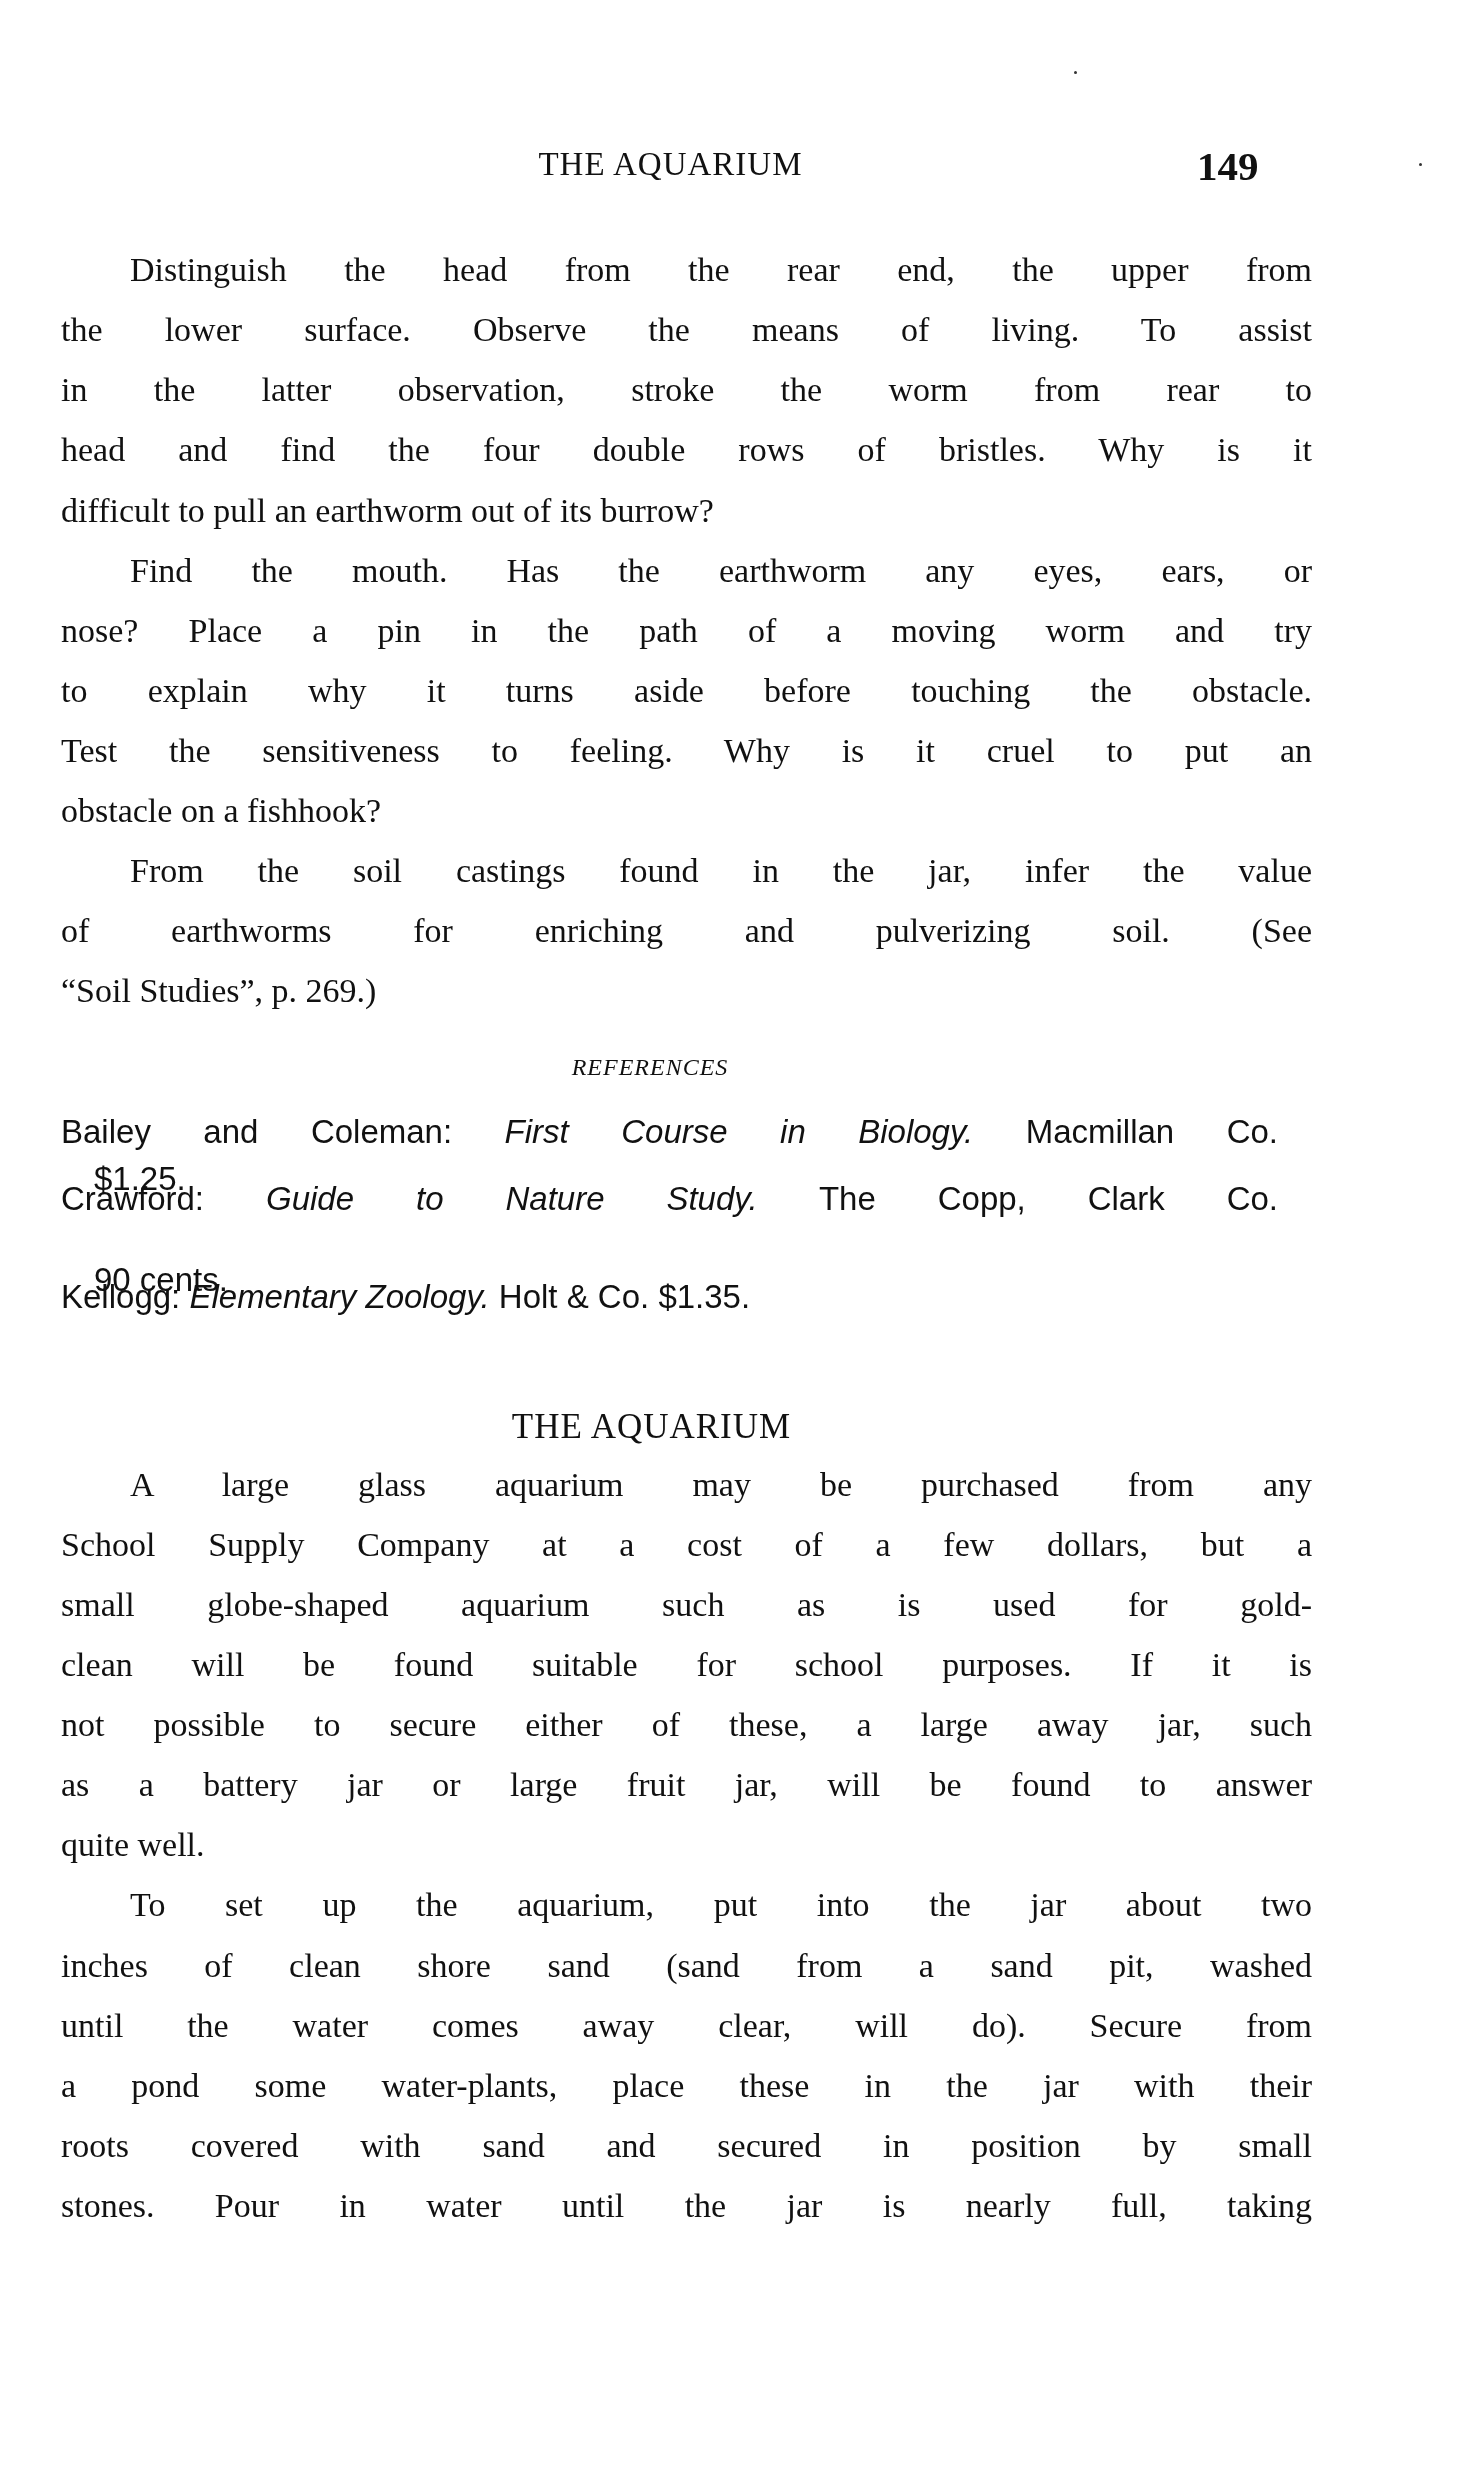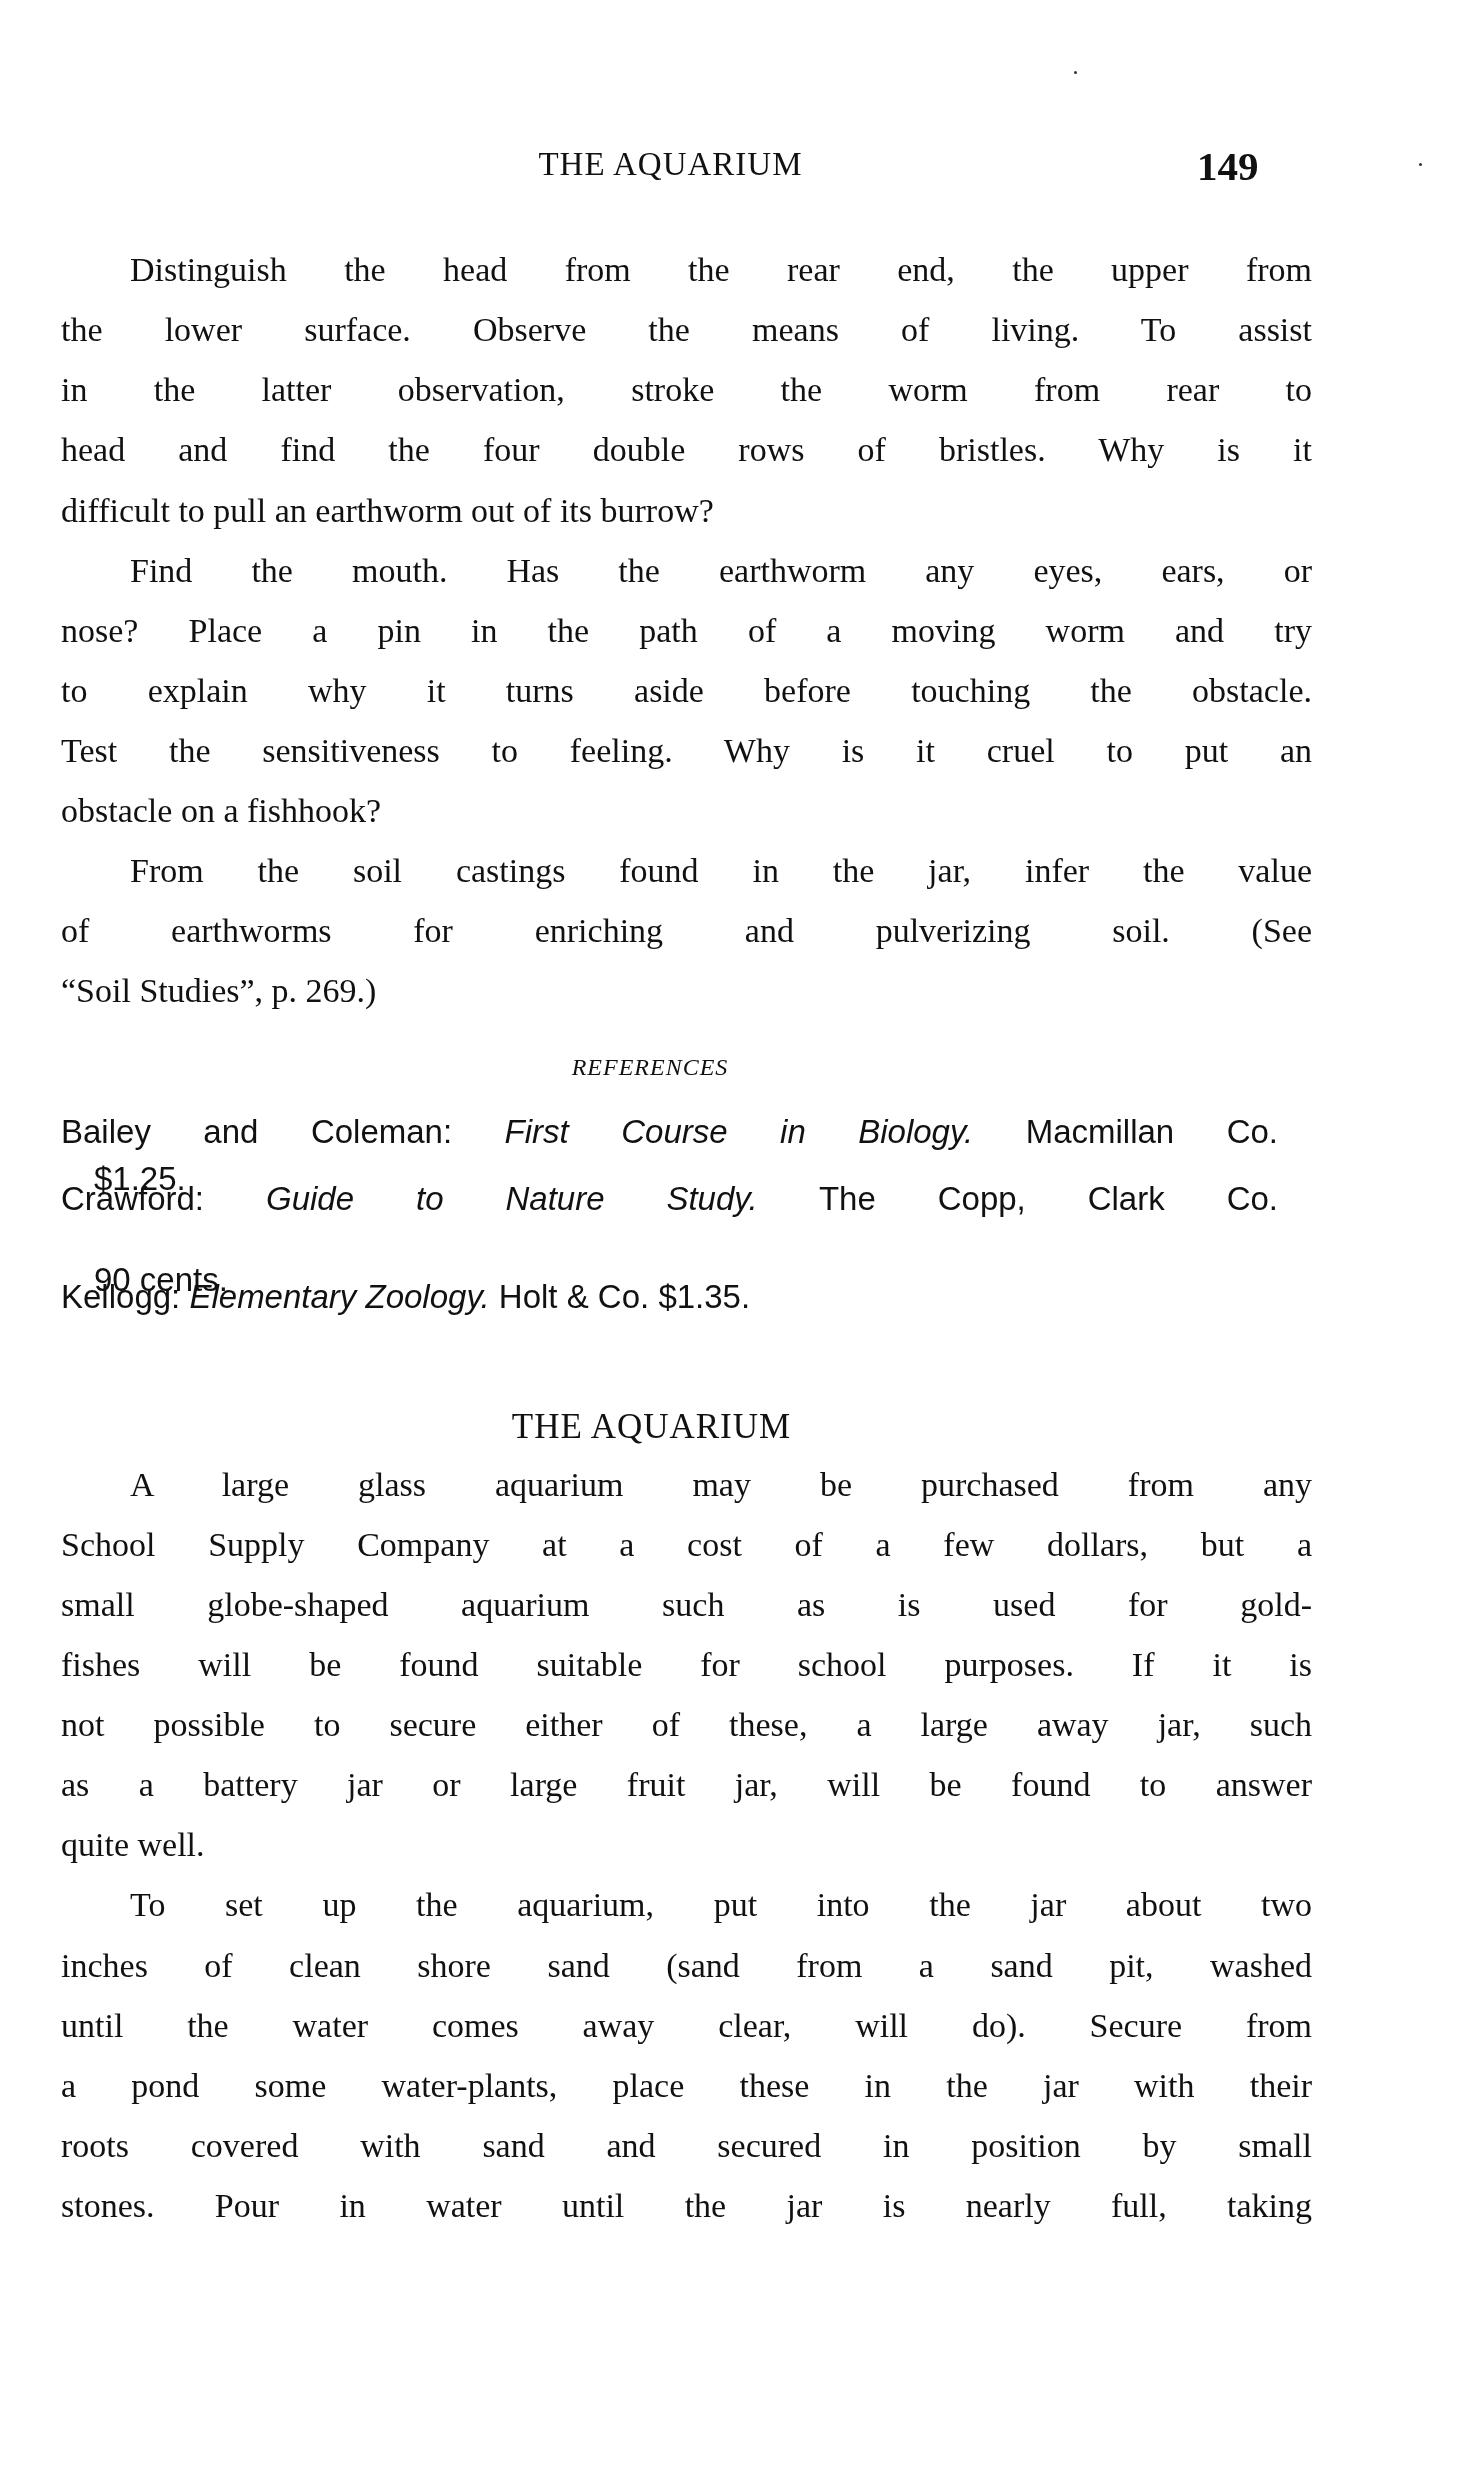--- a/index.html
+++ b/index.html
@@ -76,21 +76,21 @@
   </div>
 </section>
 
 <div class="section-head" style="left:-89px; top:1407px;">THE AQUARIUM</div>
 
 <section class="text-block" style="top:0;">
 
   <div class="line justify indent" style="top:1466px;">A large glass aquarium may be purchased from any</div>
   <div class="line justify" style="top:1526px;">School Supply Company at a cost of a few dollars, but a</div>
   <div class="line justify" style="top:1586px;">small globe-shaped aquarium such as is used for gold-</div>
-  <div class="line justify" style="top:1646px;">fishes will be found suitable for school purposes.  If it is</div>
+  <div class="line justify" style="top:1646px;">clean will be found suitable for school purposes.  If it is</div>
   <div class="line justify" style="top:1706px;">not possible to secure either of these, a large away jar, such</div>
   <div class="line justify" style="top:1766px;">as a battery jar or large fruit jar, will be found to answer</div>
   <div class="line" style="top:1826px;">quite well.</div>
 
   <div class="line justify indent" style="top:1886px;">To set up the aquarium, put into the jar about two</div>
   <div class="line justify" style="top:1947px;">inches of clean shore sand (sand from a sand pit, washed</div>
   <div class="line justify" style="top:2007px;">until the water comes away clear, will do).  Secure from</div>
   <div class="line justify" style="top:2067px;">a pond some water-plants, place these in the jar with their</div>
   <div class="line justify" style="top:2127px;">roots covered with sand and secured in position by small</div>
   <div class="line justify" style="top:2187px;">stones.  Pour in water until the jar is nearly full, taking</div>

